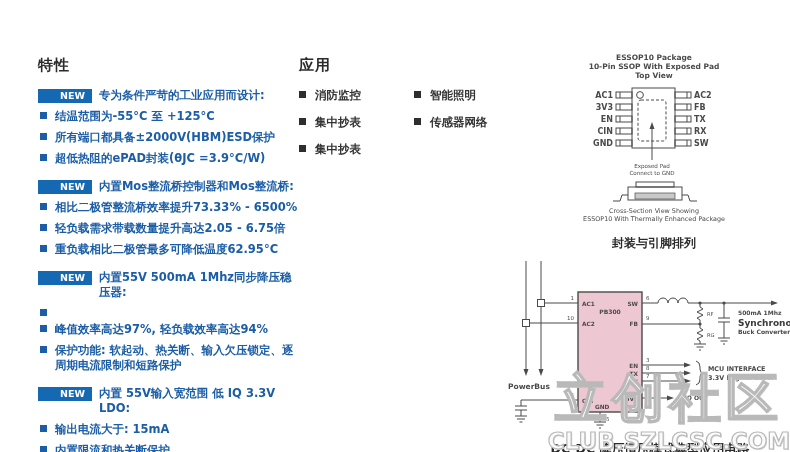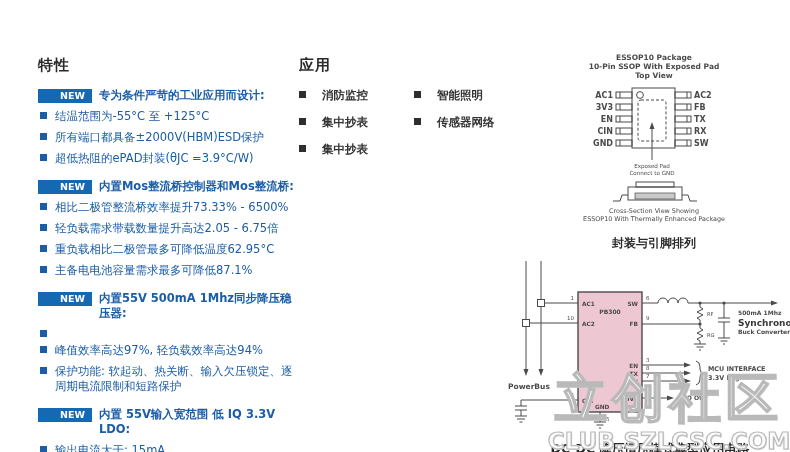--- a/index.html
+++ b/index.html
@@ -12,26 +12,26 @@
   .features { position:absolute; left:38px; top:36px; width:264px; }
   .feat-group { margin-top:13px; }
   .feat-header { display:flex; align-items:flex-start; gap:7px; margin-bottom:4px; }
   .new-badge { background:#1568b2; color:#fff; font-size:9.5px; font-weight:bold;
                padding:1px 7px 2px 22px; line-height:11px; flex:none; margin-top:1px; }
   .feat-header-text { color:#1b5da6; font-weight:bold; font-size:11.5px; line-height:15px; }
   .feat-item { display:flex; gap:8px; margin-top:6px; padding-left:2px; }
   .sq { width:7px; height:7px; margin-top:3px; flex:none; }
   .sq-blue { background:#1b5da6; }
   .sq-dark { background:#2e2e2e; }
-  .feat-item-text { color:#1b5da6; font-weight:normal; font-size:11.5px; line-height:15px; }
+  .feat-item-text { color:#1b5da6; font-weight:bold; font-size:11.5px; line-height:15px; }
 
   
   .apps { position:absolute; left:299px; top:36px; width:230px; }
   .apps-row { display:flex; margin-top:13px; }
-  .app-item { display:flex; gap:16px; width:130px; }
+  .app-item { display:flex; gap:9px; width:130px; }
   .app-item-text { color:#333; font-weight:bold; font-size:11.5px; line-height:14px; }
 
   
   .pkg-svg { position:absolute; left:570px; top:28px; }
   .sch-svg { position:absolute; left:500px; top:238px; }
 
   .sch-caption { position:absolute; left:540px; top:421px; width:220px; text-align:center;
                  font-size:12.5px; font-weight:bold; color:#2b2b2b; z-index:2; }
 
   
@@ -86,24 +86,20 @@
           <span class="sq sq-blue"></span>
           <span class="feat-item-text">相比二极管整流桥效率提升73.33% - 6500%</span>
         </div>
       <div class="feat-item">
           <span class="sq sq-blue"></span>
           <span class="feat-item-text">轻负载需求带载数量提升高达2.05 - 6.75倍</span>
         </div>
       <div class="feat-item">
           <span class="sq sq-blue"></span>
           <span class="feat-item-text">重负载相比二极管最多可降低温度62.95°C</span>
-        </div>
-      <div class="feat-item">
-          <span class="sq sq-blue"></span>
-          <span class="feat-item-text">主备电电池容量需求最多可降低87.1%</span>
         </div>
     </div>
 
     <div class="feat-group">
       <div class="feat-header">
         <span class="new-badge">NEW</span>
         <span class="feat-header-text">内置55V 500mA 1Mhz同步降压稳压器:</span>
       </div>
       <div class="feat-item">
           <span class="sq sq-blue"></span>

